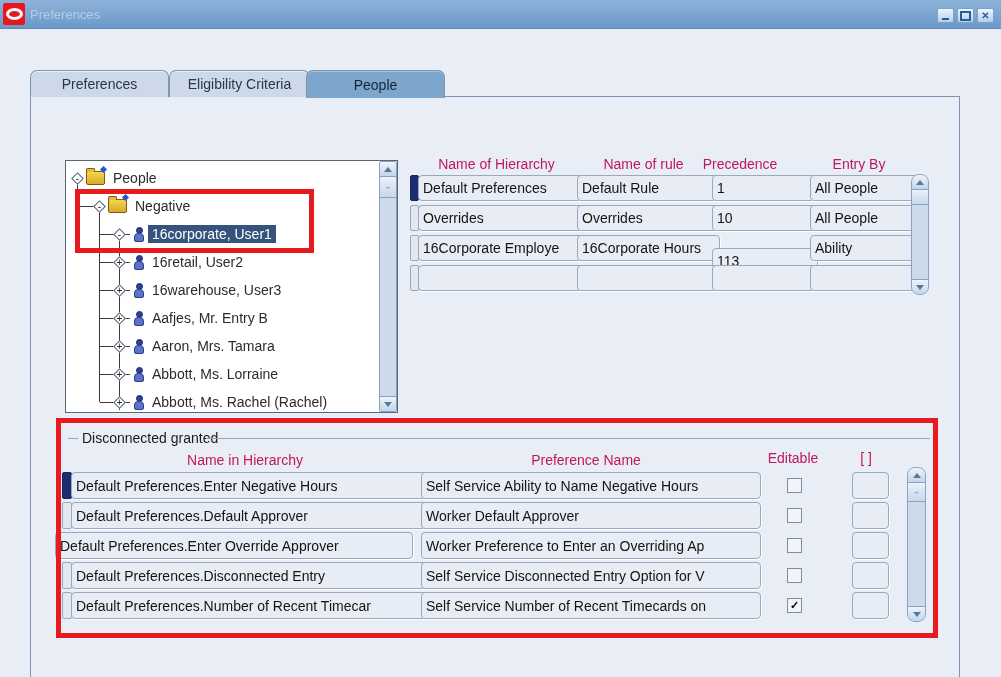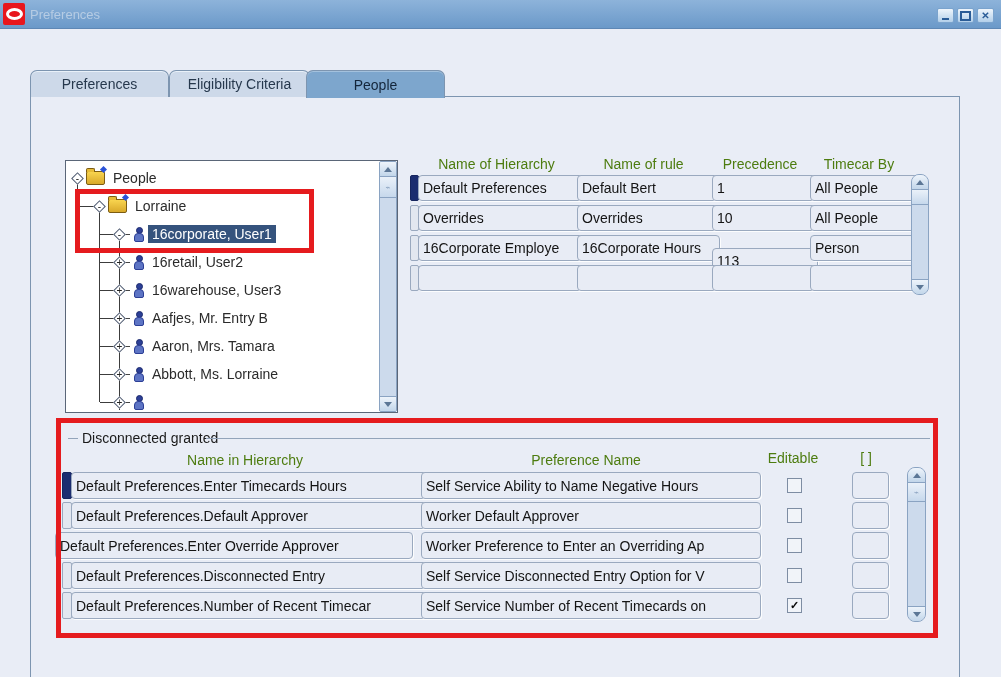--- a/index.html
+++ b/index.html
@@ -54,21 +54,21 @@
   .tlabel{font-size:14px;color:#2b2b2b;padding:1px 4px;white-space:nowrap}
   .tlabel.sel{background:#35537d;color:#fff}
   .tline{position:absolute;background:#3c3c3c}
 
   
   .fld{position:absolute;background:#e8ecf5;border:1px solid #9aa9bf;border-radius:4px;
     font-size:14px;color:#141414;display:flex;align-items:center;padding:0 4px;
     overflow:hidden;white-space:nowrap;box-shadow:1px 1px 0 rgba(255,255,255,.85)}
   .rec{position:absolute;width:7px;background:#e2e7f0;border:1px solid #9aa9bf;border-radius:2px}
   .rec.cur{background:#1b2d70;border-color:#16255e}
-  .hdr{position:absolute;font-size:14px;color:#4d7c0f;text-align:center;white-space:nowrap}
+  .hdr{position:absolute;font-size:14px;color:#be185d;text-align:center;white-space:nowrap}
   .cbx{position:absolute;width:13px;height:13px;background:#f1f4f9;border:1px solid #7e8da3;
     font-weight:bold;font-size:11px;line-height:12px;text-align:center;color:#0a0a0a}
   .frameline{position:absolute;height:1px;background:#93a4ba}
   .grouplabel{position:absolute;font-size:14px;color:#1a1a1a;white-space:nowrap}
 
   
   .vscroll{position:absolute;background:#ccdaec;border:1px solid #8aa3c2;border-radius:8px;overflow:hidden}
   .vscroll.square{border-radius:2px}
   .sb-btn{position:absolute;left:0;right:0;height:14px;background:linear-gradient(#eef4fb,#c2d6ea);
     display:flex;align-items:center;justify-content:center}
@@ -130,21 +130,21 @@
   <div class="tline" style="left:53px;top:80px;width:1px;height:169px"></div>
 
   <div class="trow" style="left:6px;top:6px">
     <span class="toggle">-</span>
     <span class="folder"></span>
     <span class="tlabel">People</span>
   </div>
   <div class="trow" style="left:28px;top:34px">
     <span class="toggle">-</span>
     <span class="folder"></span>
-    <span class="tlabel">Lorraine</span>
+    <span class="tlabel">Negative</span>
   </div>
   <div class="trow" style="left:48px;top:62px">
     <span class="toggle">-</span>
     <span class="dash"></span>
     <span class="person"></span>
     <span class="tlabel sel">16corporate, User1</span>
   </div>
   <div class="trow" style="left:48px;top:90px">
     <span class="toggle">+</span>
     <span class="dash"></span>
@@ -172,55 +172,56 @@
   <div class="trow" style="left:48px;top:202px">
     <span class="toggle">+</span>
     <span class="dash"></span>
     <span class="person"></span>
     <span class="tlabel">Abbott, Ms. Lorraine</span>
   </div>
   <div class="trow" style="left:48px;top:230px">
     <span class="toggle">+</span>
     <span class="dash"></span>
     <span class="person"></span>
+    <span class="tlabel">Abbott, Ms. Rachel (Rachel)</span>
   </div>
 
   <div class="vscroll square" style="left:313px;top:0;width:16px;height:249px">
     <div class="sb-btn up">
         <span class="tri-up"></span>
       </div>
     <div class="sb-thumb">⌁</div>
     <div class="sb-btn down">
         <span class="tri-down"></span>
       </div>
   </div>
 </div>
 
 <div class="hdr" style="left:418px;top:156px;width:157px">Name of Hierarchy</div>
 <div class="hdr" style="left:577px;top:156px;width:133px">Name of rule</div>
-<div class="hdr" style="left:712px;top:156px;width:96px">Precedence</div>
-<div class="hdr" style="left:810px;top:156px;width:98px">Timecar By</div>
+<div class="hdr" style="left:692px;top:156px;width:96px">Precedence</div>
+<div class="hdr" style="left:810px;top:156px;width:98px">Entry By</div>
 
 <div class="rec cur" style="left:410px;top:175px;height:24px"></div>
 <div class="fld" style="left:418px;top:175px;width:157px;height:24px">Default Preferences</div>
-<div class="fld" style="left:577px;top:175px;width:133px;height:24px">Default Bert</div>
+<div class="fld" style="left:577px;top:175px;width:133px;height:24px">Default Rule</div>
 <div class="fld" style="left:712px;top:175px;width:96px;height:24px">1</div>
 <div class="fld" style="left:810px;top:175px;width:98px;height:24px">All People</div>
 
 <div class="rec" style="left:410px;top:205px;height:24px"></div>
 <div class="fld" style="left:418px;top:205px;width:157px;height:24px">Overrides</div>
 <div class="fld" style="left:577px;top:205px;width:133px;height:24px">Overrides</div>
 <div class="fld" style="left:712px;top:205px;width:96px;height:24px">10</div>
 <div class="fld" style="left:810px;top:205px;width:98px;height:24px">All People</div>
 
 <div class="rec" style="left:410px;top:235px;height:24px"></div>
 <div class="fld" style="left:418px;top:235px;width:157px;height:24px">16Corporate Employe</div>
 <div class="fld" style="left:577px;top:235px;width:133px;height:24px">16Corporate Hours</div>
 <div class="fld" style="left:712px;top:248px;width:96px;height:24px">113</div>
-<div class="fld" style="left:810px;top:235px;width:98px;height:24px">Person</div>
+<div class="fld" style="left:810px;top:235px;width:98px;height:24px">Ability</div>
 
 <div class="rec" style="left:410px;top:265px;height:24px"></div>
 <div class="fld" style="left:418px;top:265px;width:157px;height:24px"></div>
 <div class="fld" style="left:577px;top:265px;width:133px;height:24px"></div>
 <div class="fld" style="left:712px;top:265px;width:96px;height:24px"></div>
 <div class="fld" style="left:810px;top:265px;width:98px;height:24px"></div>
 
 <div class="vscroll" style="left:911px;top:174px;width:16px;height:119px">
   <div class="sb-btn up">
       <span class="tri-up"></span>
@@ -234,21 +235,21 @@
 <div class="grouplabel" style="left:82px;top:430px">Disconnected granted</div>
 <div class="frameline" style="left:68px;top:438px;width:10px"></div>
 <div class="frameline" style="left:206px;top:438px;width:724px"></div>
 
 <div class="hdr" style="left:71px;top:452px;width:348px">Name in Hierarchy</div>
 <div class="hdr" style="left:421px;top:452px;width:330px">Preference Name</div>
 <div class="hdr" style="left:760px;top:450px;width:66px">Editable</div>
 <div class="hdr" style="left:845px;top:450px;width:42px">[ ]</div>
 
 <div class="rec cur" style="left:62px;top:472px;height:25px;width:8px"></div>
-<div class="fld" style="left:71px;top:472px;width:348px;height:25px">Default Preferences.Enter Timecards Hours</div>
+<div class="fld" style="left:71px;top:472px;width:348px;height:25px">Default Preferences.Enter Negative Hours</div>
 <div class="fld" style="left:421px;top:472px;width:330px;height:25px">Self Service Ability to Name Negative Hours</div>
 <span class="cbx" style="left:787px;top:478px"></span>
 <div class="fld" style="left:852px;top:472px;width:27px;height:25px"></div>
 
 <div class="rec" style="left:62px;top:502px;height:25px;width:8px"></div>
 <div class="fld" style="left:71px;top:502px;width:348px;height:25px">Default Preferences.Default Approver</div>
 <div class="fld" style="left:421px;top:502px;width:330px;height:25px">Worker Default Approver</div>
 <span class="cbx" style="left:787px;top:508px"></span>
 <div class="fld" style="left:852px;top:502px;width:27px;height:25px"></div>
 

